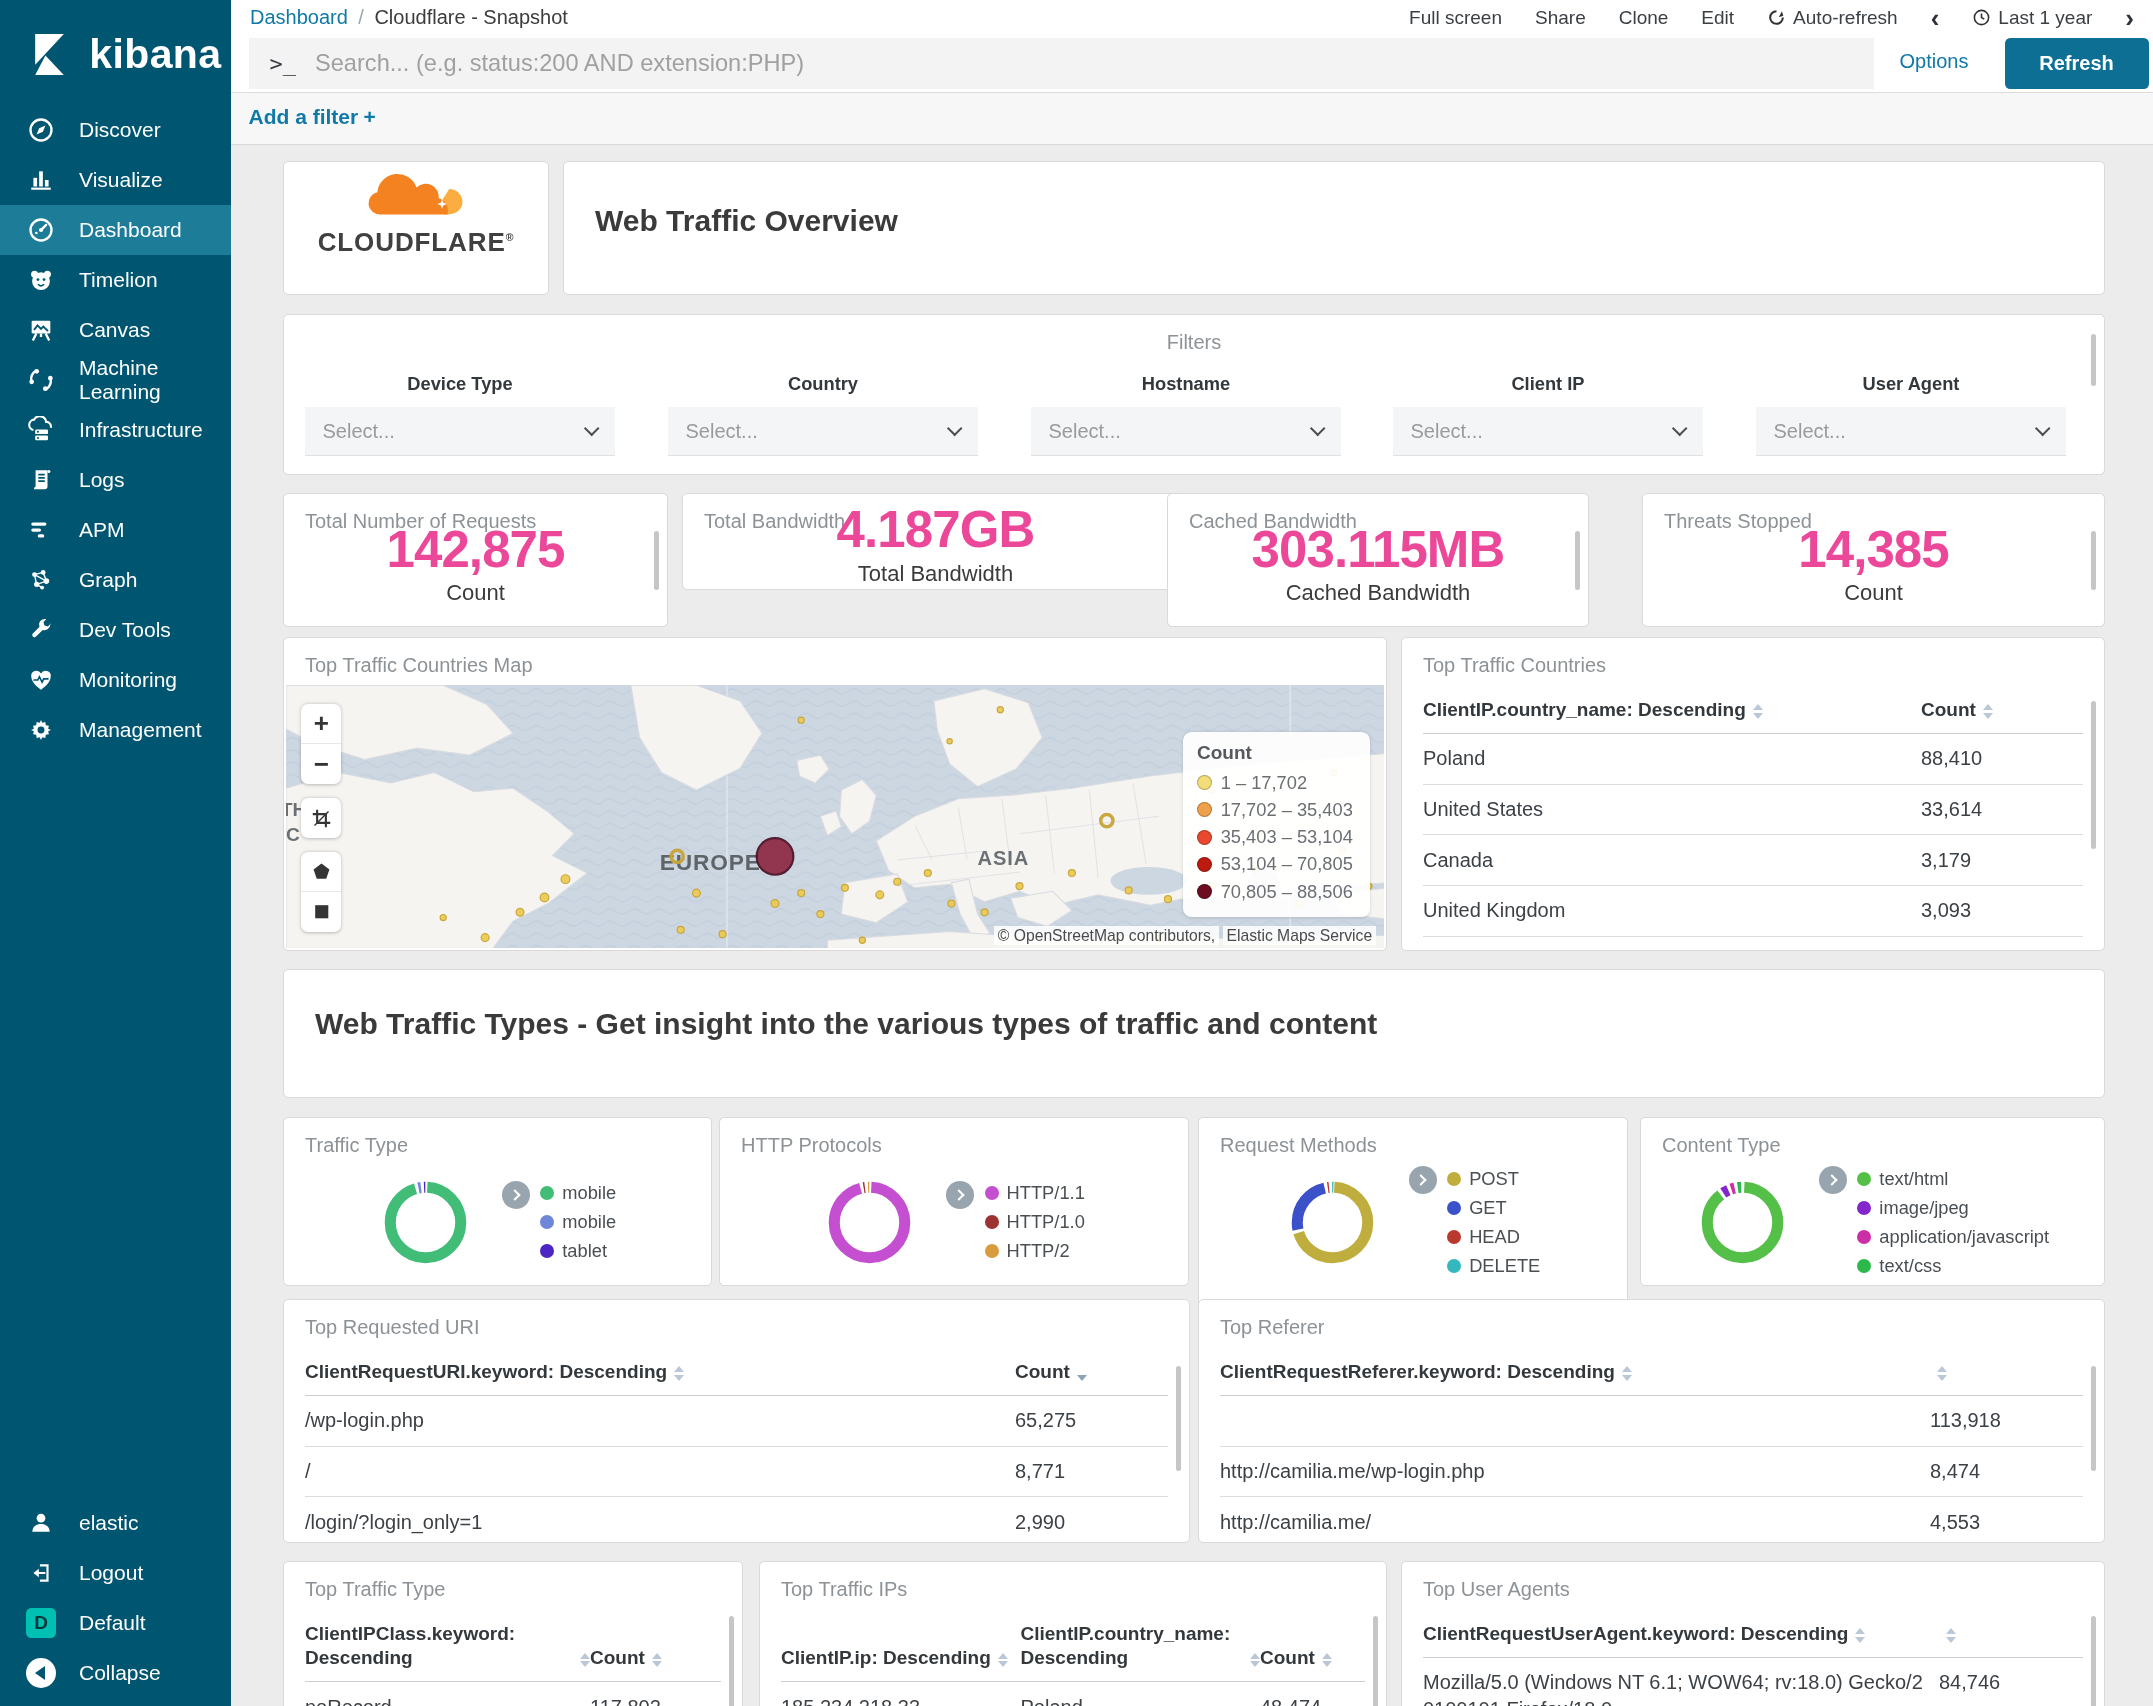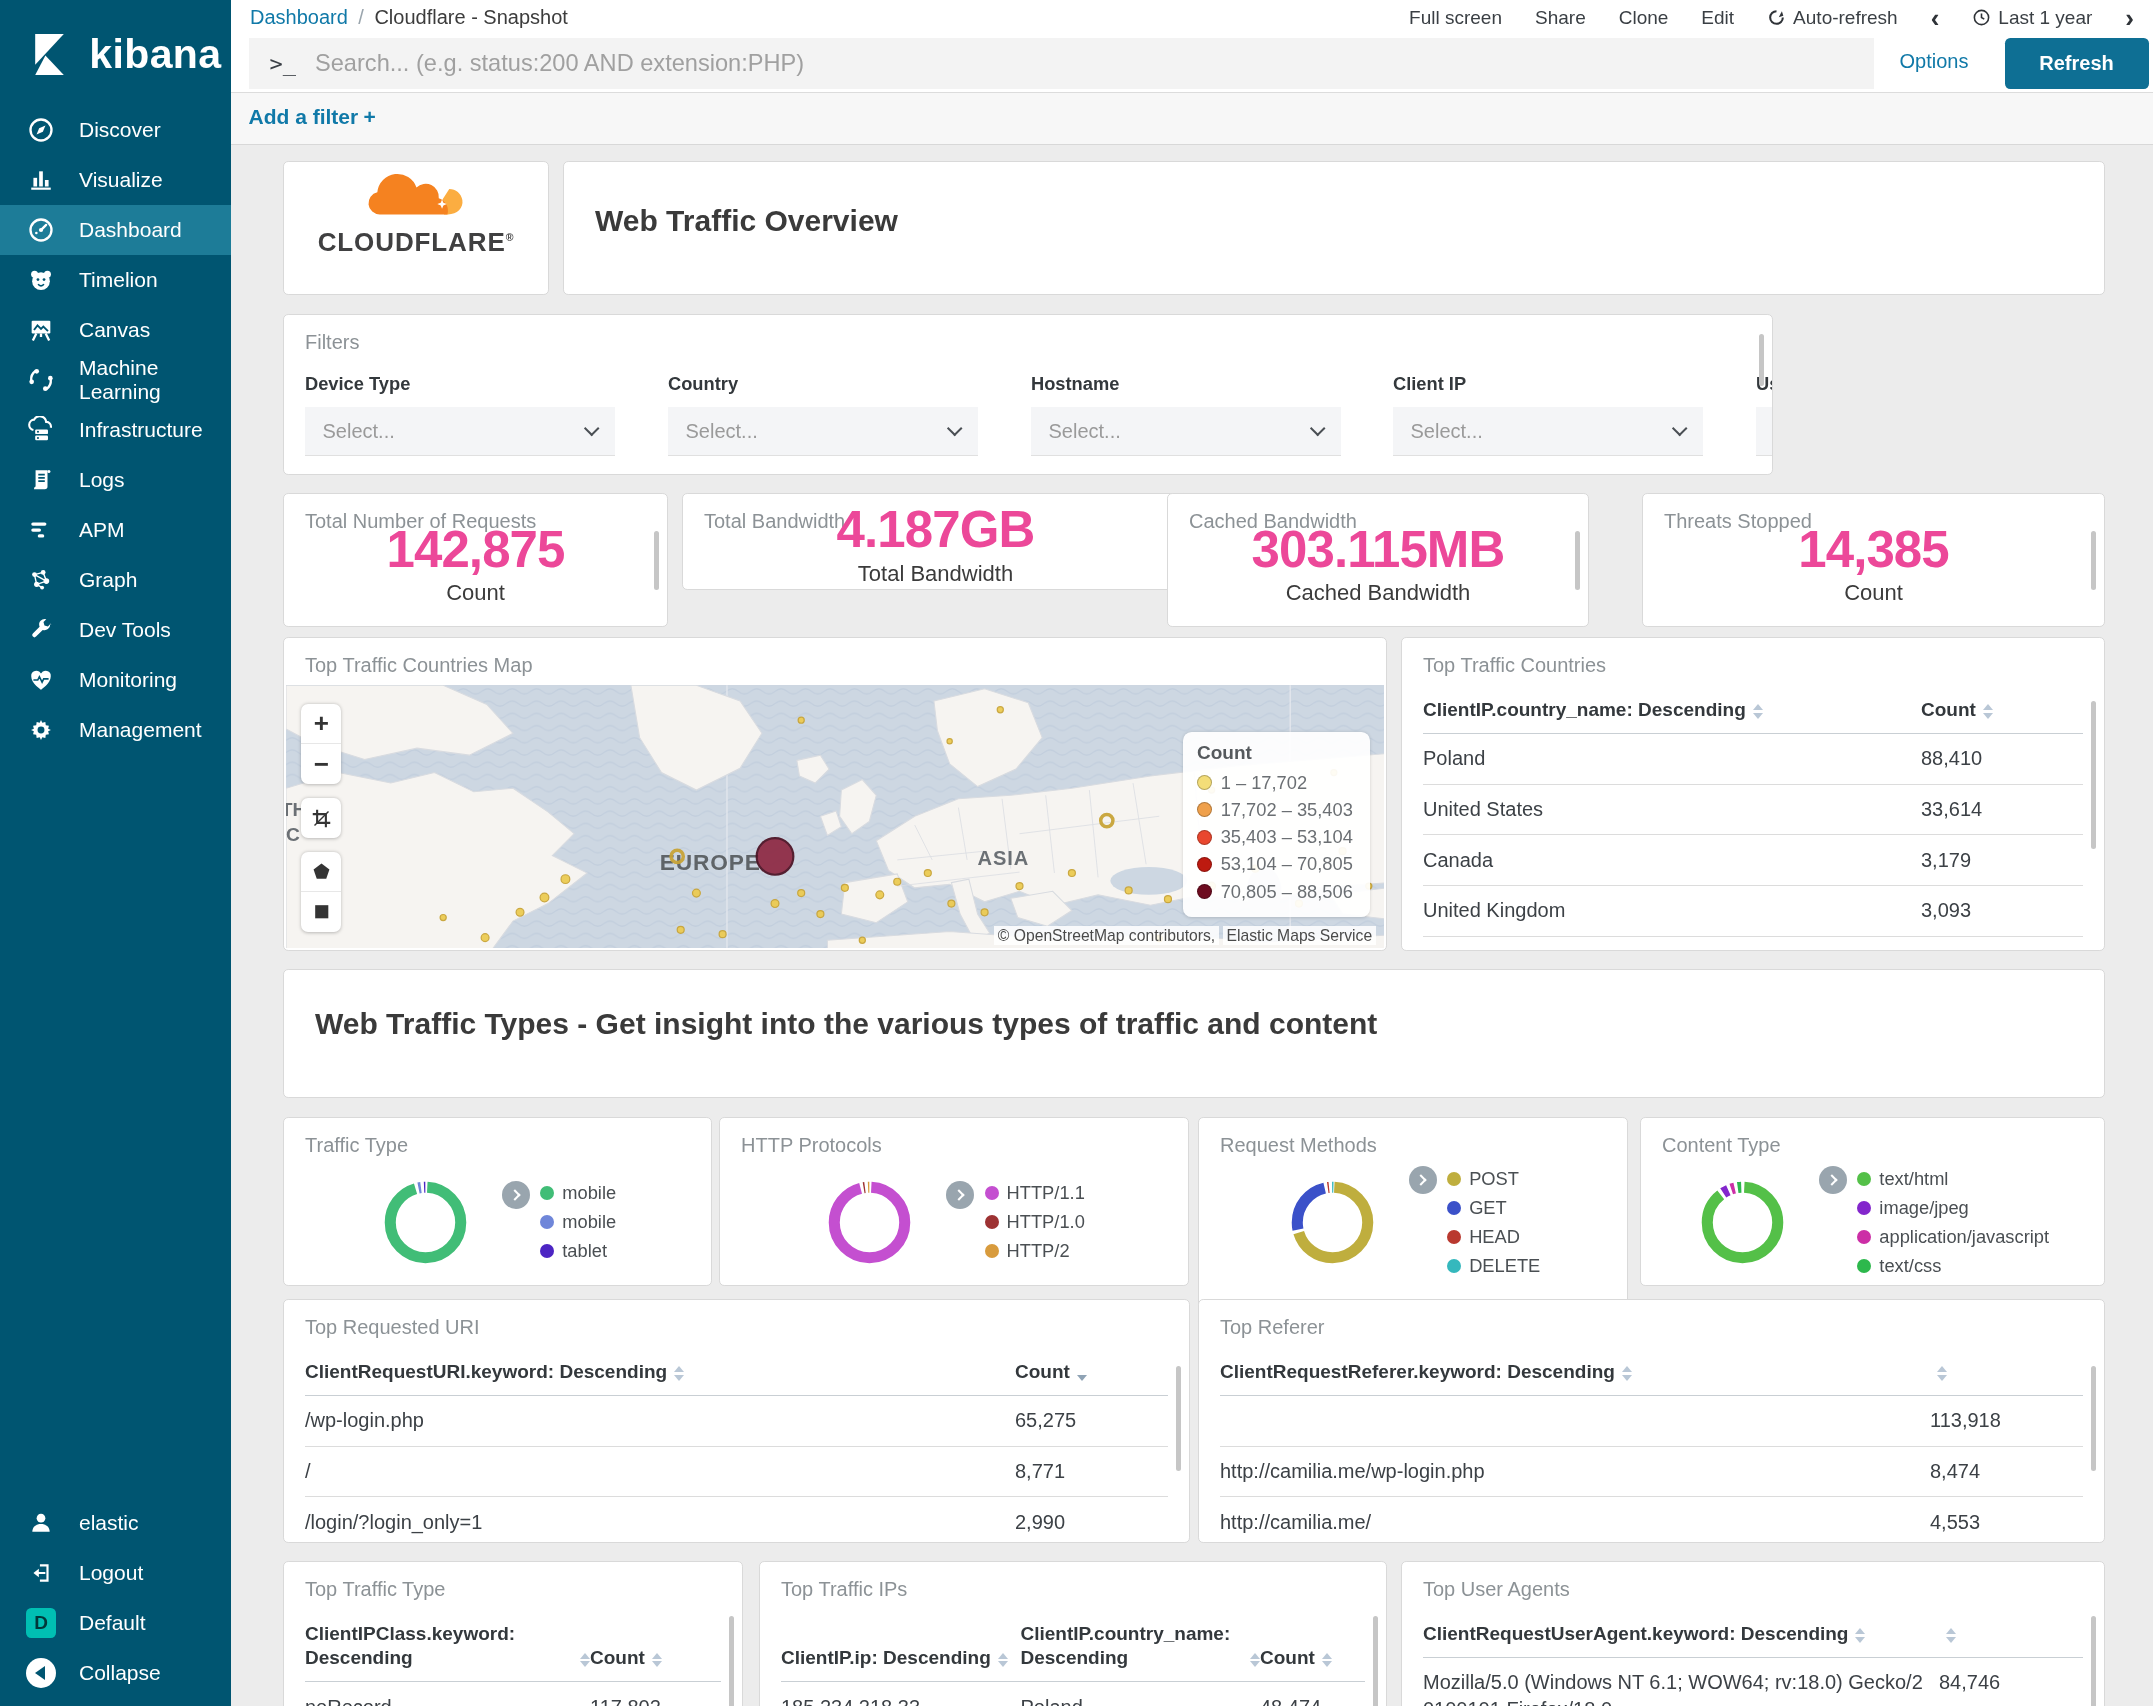--- a/index.html
+++ b/index.html
@@ -335,21 +335,21 @@
         <path fill="#f58220" d="M67 40H22a8.6 8.6 0 0 1-1.9-17A15.4 15.4 0 0 1 50 19.5 10 10 0 0 1 67 27.6 10 10 0 0 1 73.6 40z"></path>
         <path fill="#fff" d="M69.5 28.5l1 2.6 2.6 1-2.6 1-1 2.6-1-2.6-2.6-1 2.6-1z"></path>
       </svg>
       <div class="cf-word"><span>CLOUDFLARE</span><sup>®</sup></div>
     </div>
   </div>
   <div class="panel" style="left:332px; top:161px; width:1542px; height:134px;">
     <div class="bigtitle" style="padding-top:42px;">Web Traffic Overview</div>
   </div>
 
-  <div class="panel" style="left:52px; top:314px; width:1490px; height:161px;">
+  <div class="panel" style="left:52px; top:314px; width:1822px; height:161px;text-align:center;">
     <div class="vtitle">Filters</div>
     <div class="fgroup" style="left:21px;">
       <div class="flabel">Device Type</div>
       <div class="fselect">
           <span class="ph">Select...</span>
           <i class="chevdn"></i>
         </div>
     </div>
     <div class="fgroup" style="left:384px;">
       <div class="flabel">Country</div>

